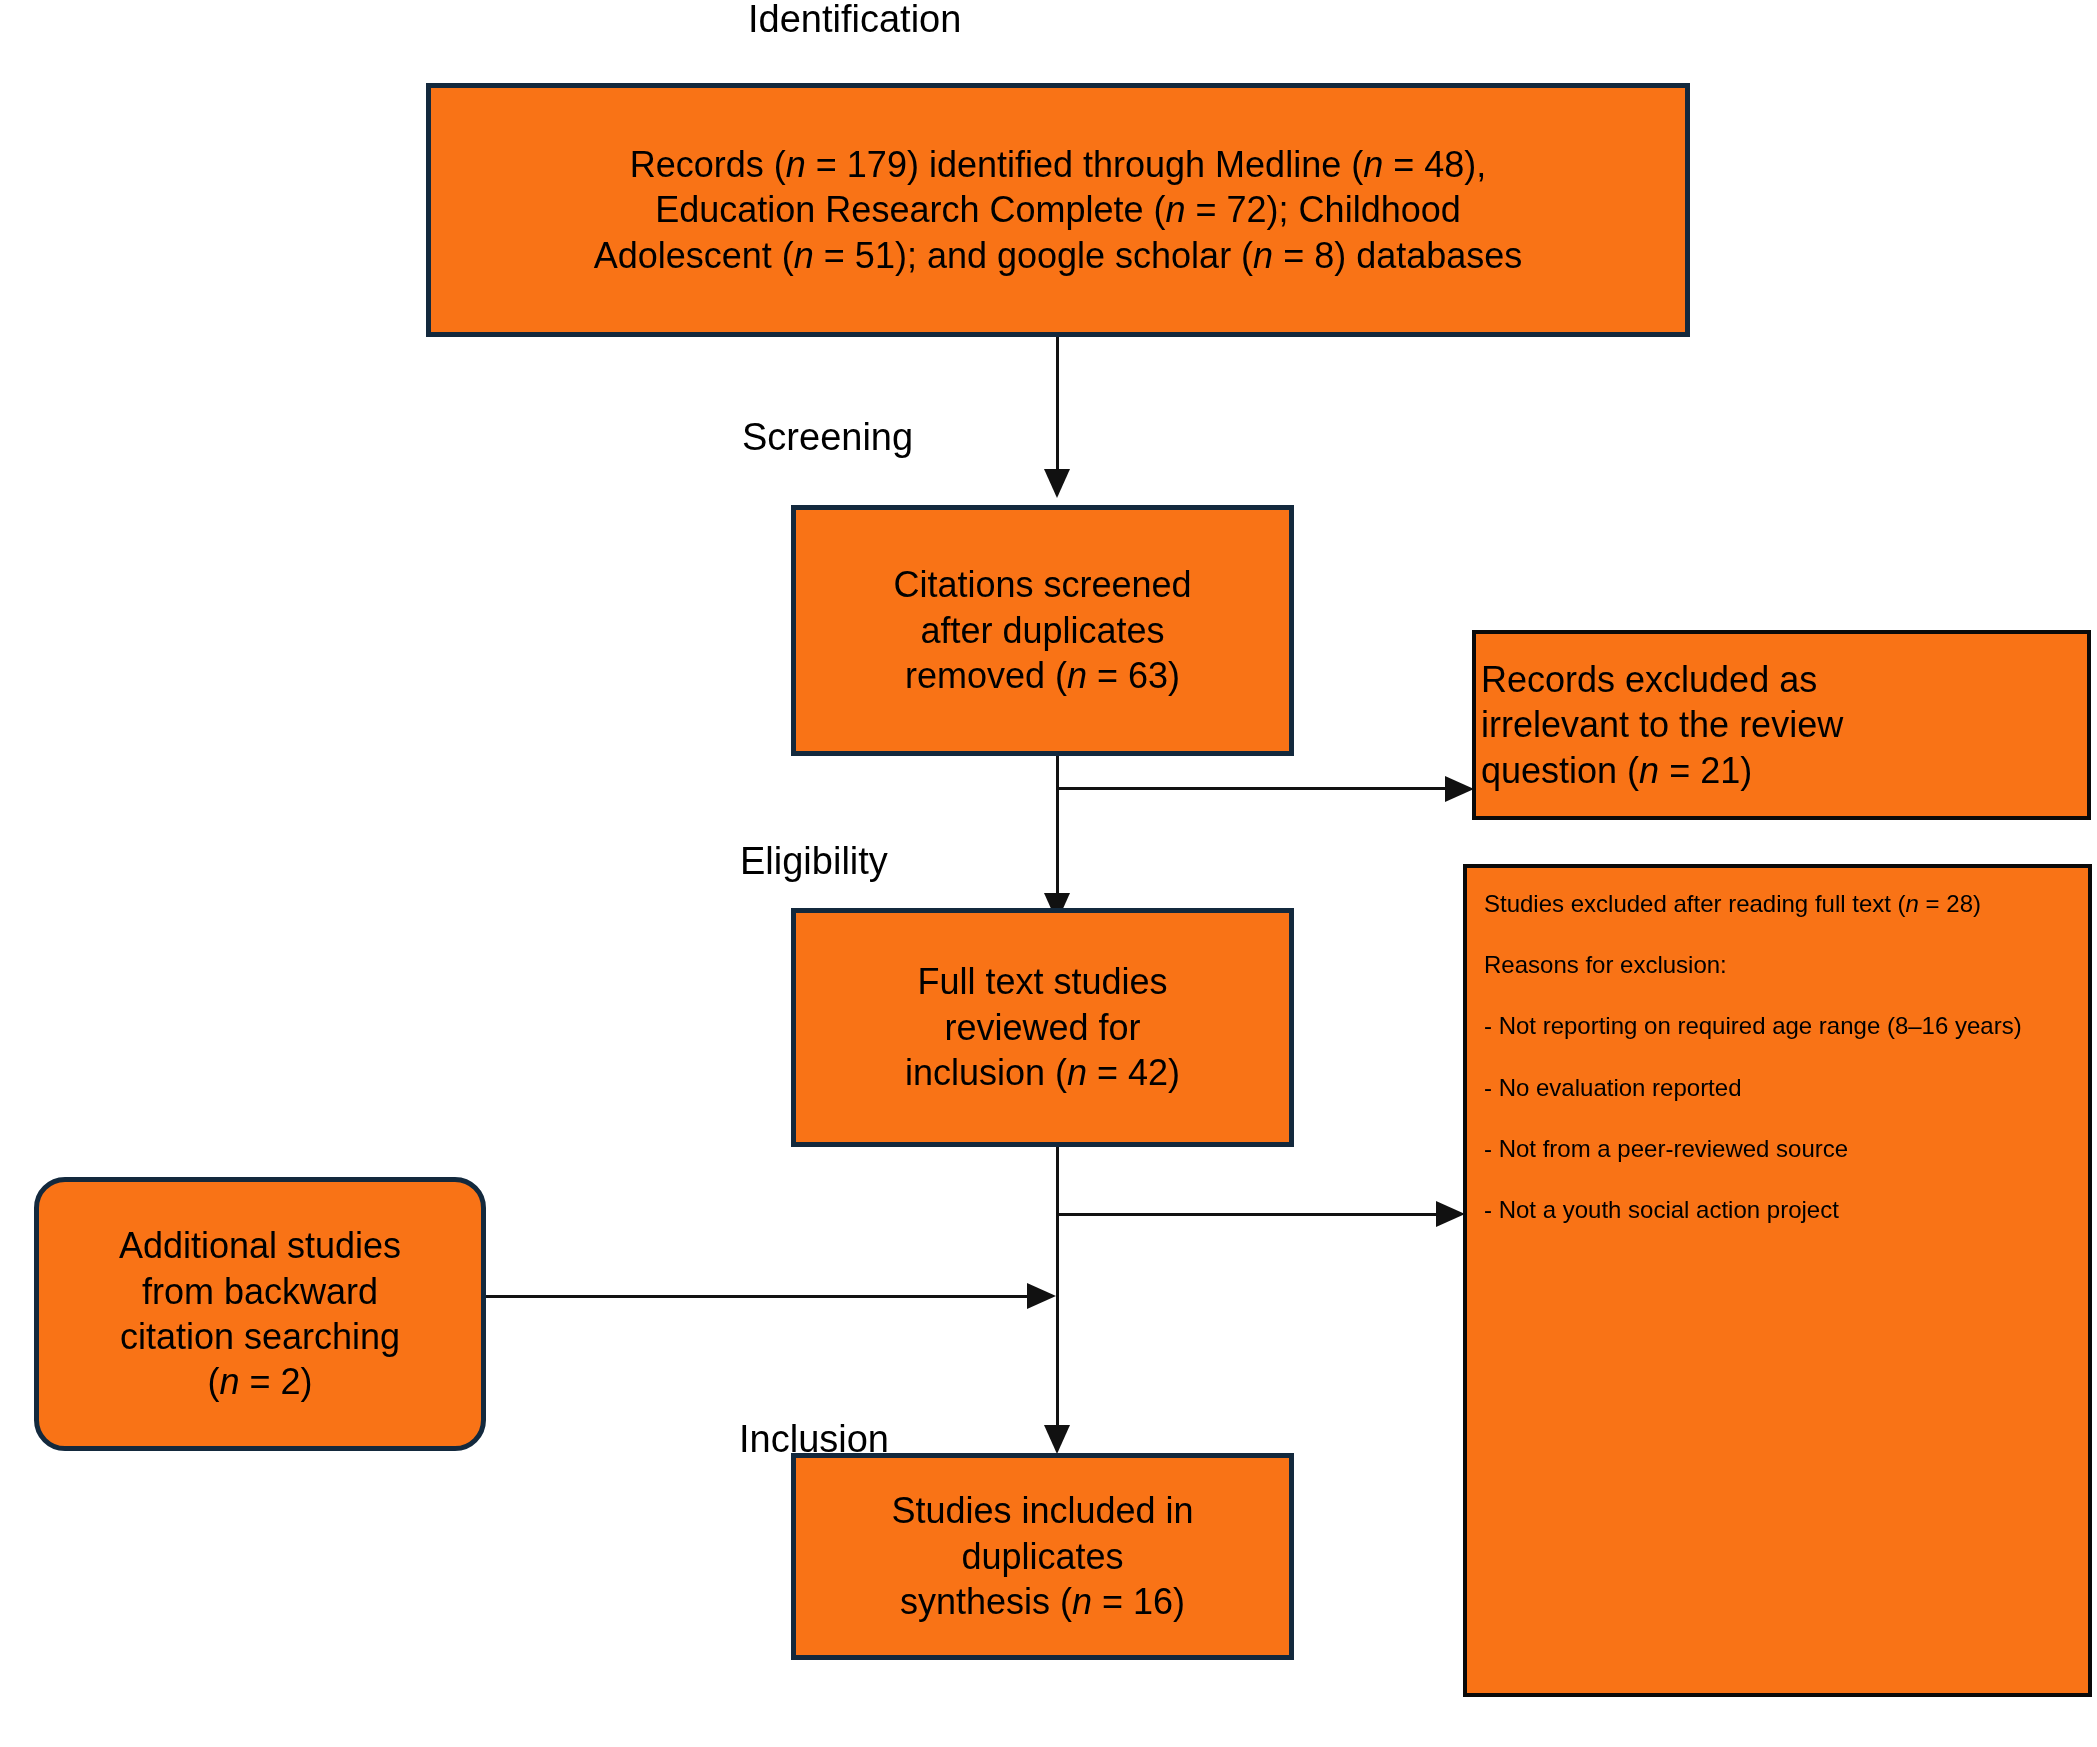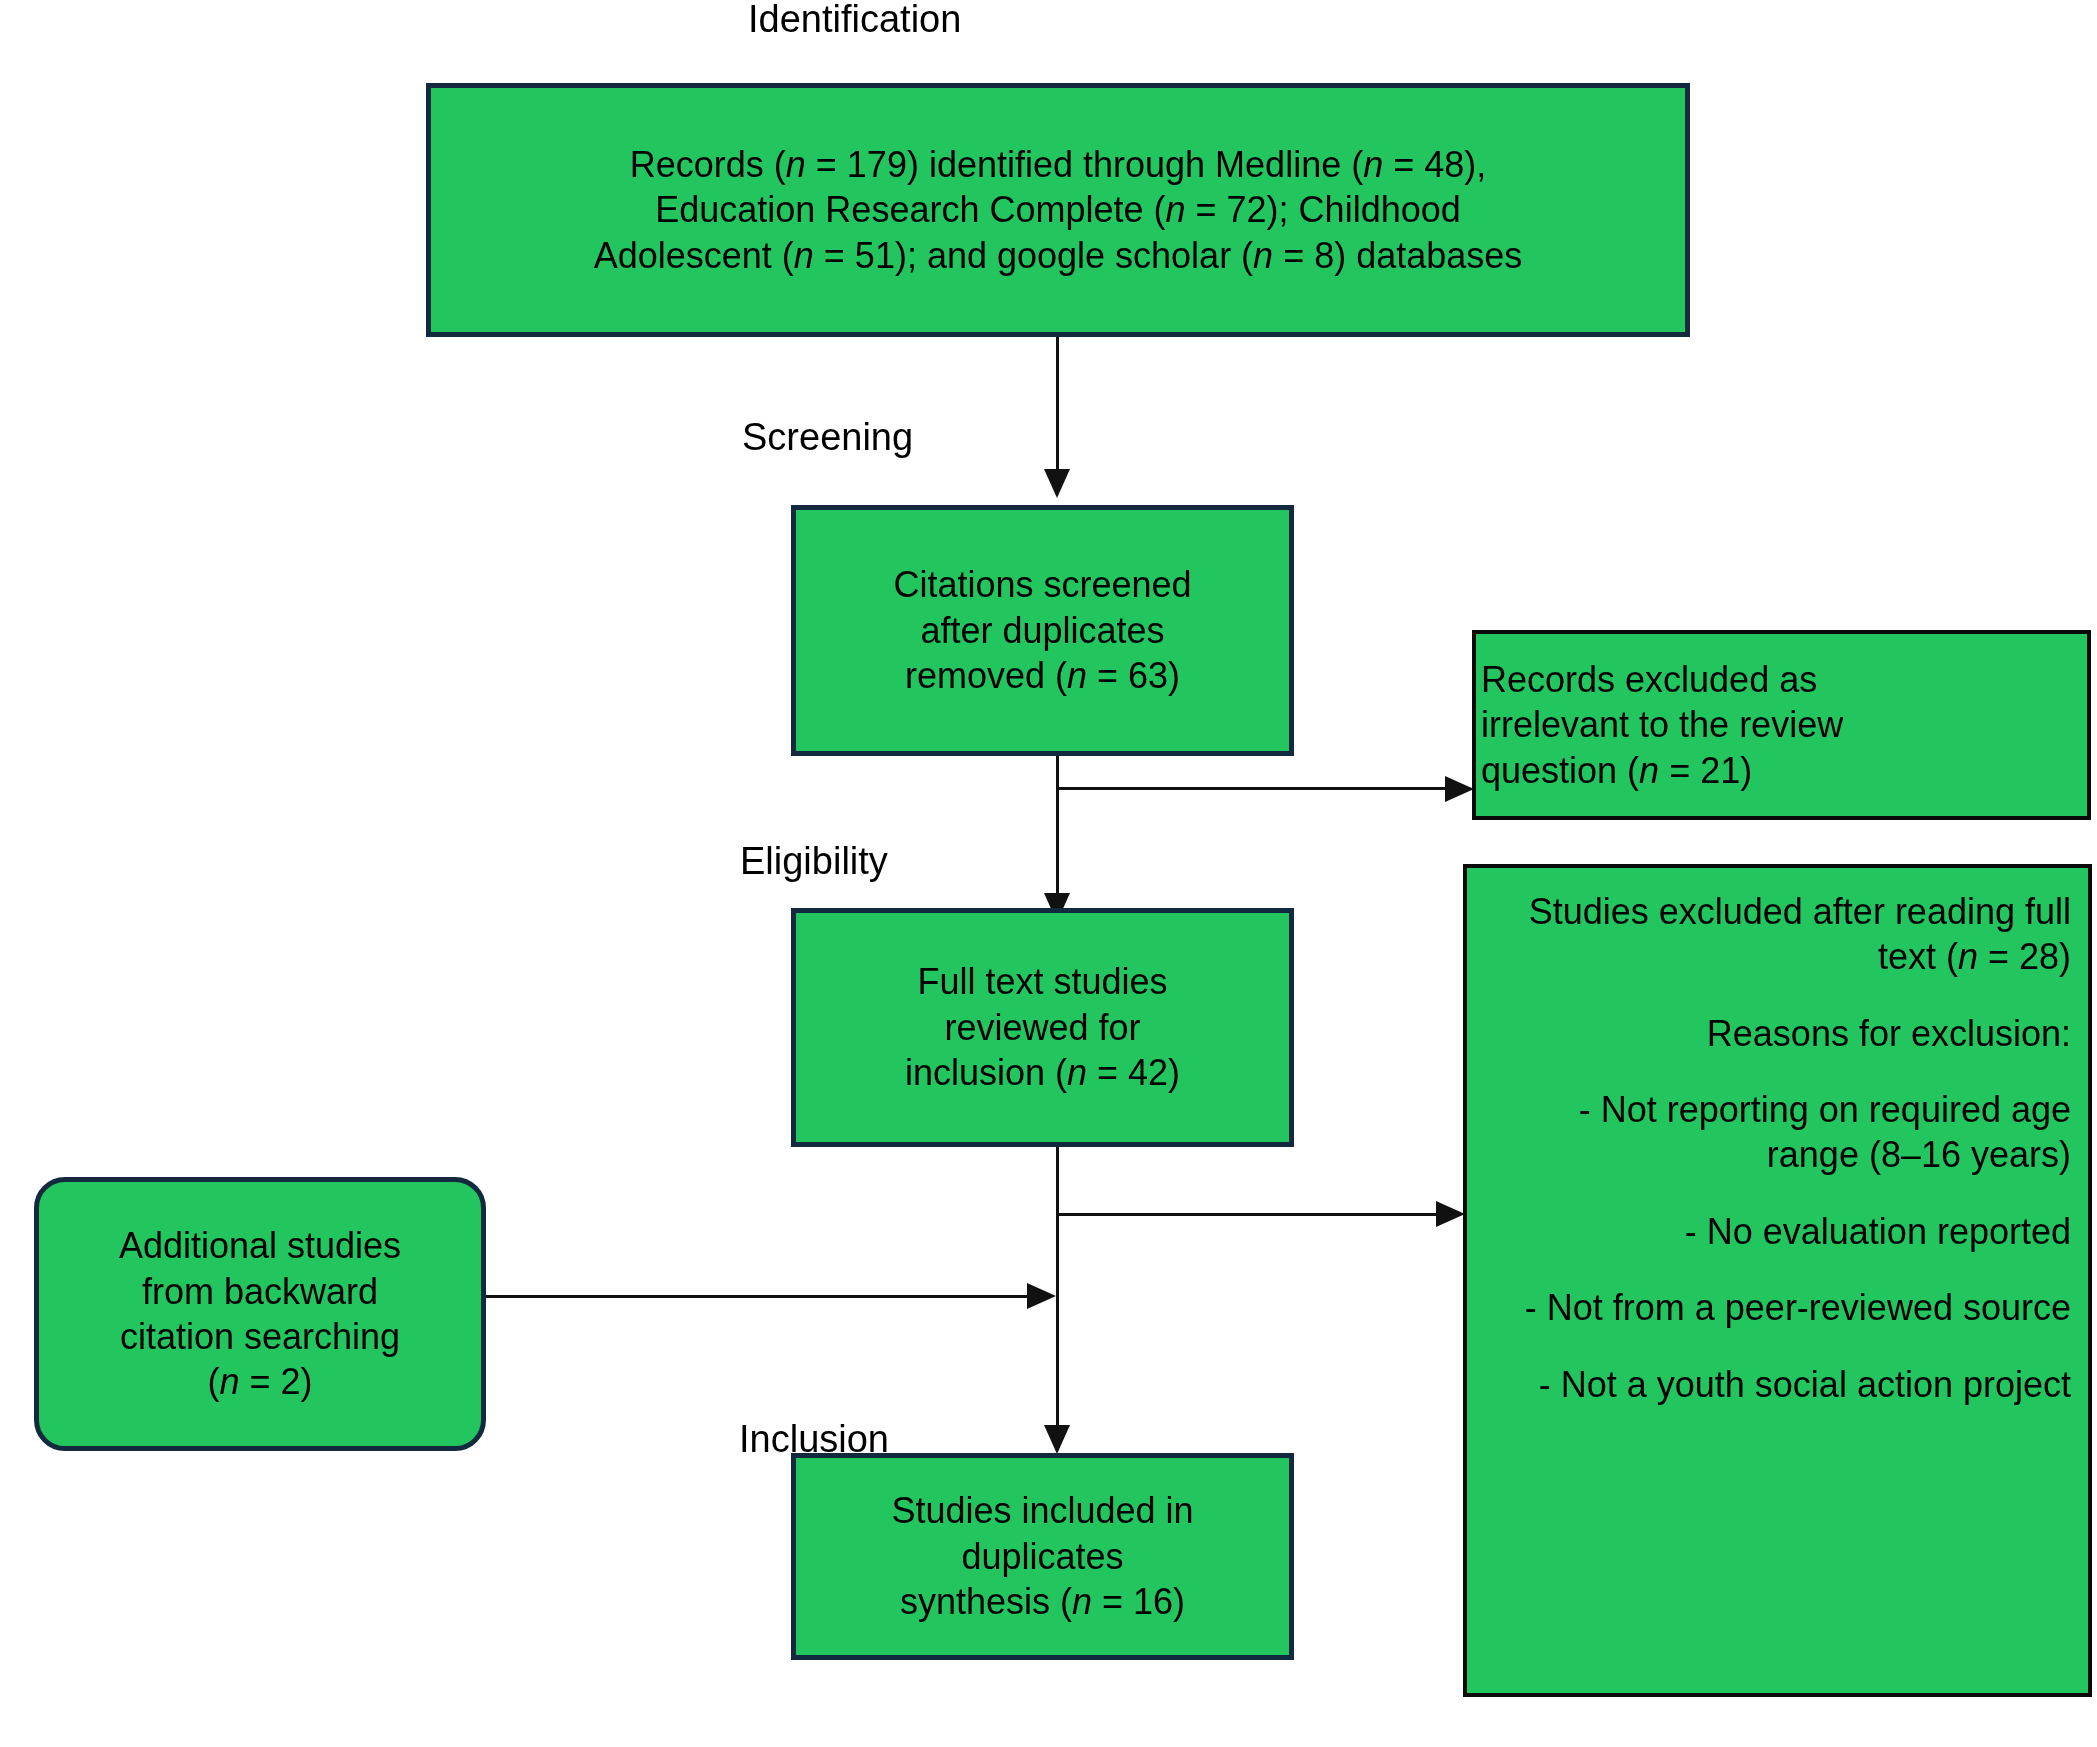--- a/index.html
+++ b/index.html
@@ -23,44 +23,44 @@
     font-size: 38px;
     line-height: 1;
     color: #000;
     white-space: nowrap;
   }
 
   
   .box {
     position: absolute;
     box-sizing: border-box;
-    background: #22c55e;
+    background: #f97316;
     display: flex;
     flex-direction: column;
     justify-content: center;
   }
   .box.navy   { border: 5.5px solid #13293d; }
   .box.black  { border: 4px solid #0a0a0a; }
 
   .box .txt {
     font-size: 36px;
     line-height: 1.26;
     color: #000;
   }
   .box.centered .txt { text-align: center; padding: 0 13px; }
   .box.lefted  .txt  { text-align: left;  padding: 0 5px; }
 
   .txt i { font-style: italic; }
 
   .reasons-block { padding: 0 17px; }
   .reasons-block p {
     margin: 0 0 31px 0;
-    font-size: 36px;
+    font-size: 24px;
     line-height: 1.26;
-    text-align: right;
+    text-align: left;
   }
   .reasons-block p:last-child { margin-bottom: 0; }
 
   
   .vline {
     position: absolute;
     width: 2.5px;
     background: #111111;
   }
   .hline {

